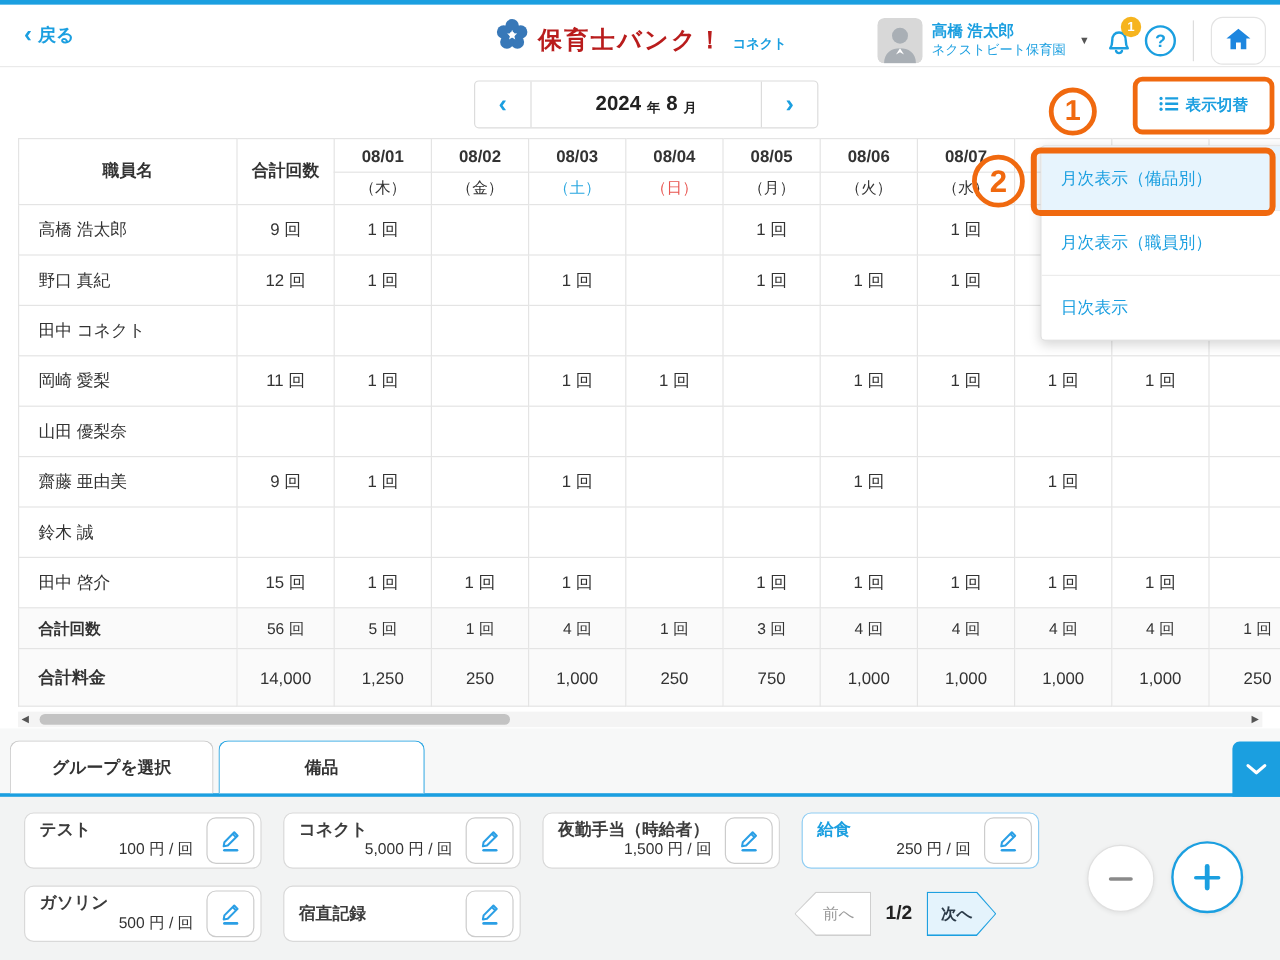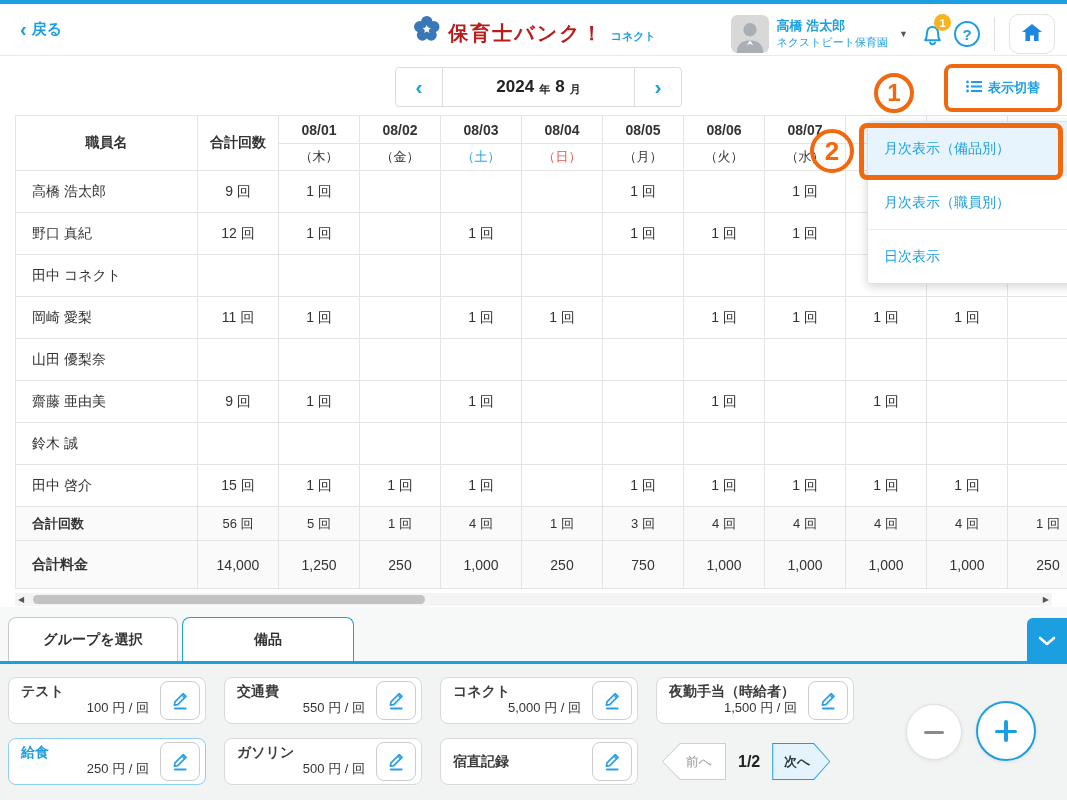--- a/index.html
+++ b/index.html
@@ -81,21 +81,21 @@
   .hs-arrow.right { right:3px; }
   .hs-thumb { position:absolute; left:18px; top:2px; width:392px; height:9px; background:#c3c3c3; border-radius:5px; cursor:pointer; }
   
   .tabstrip { position:absolute; top:607px; left:0; width:1067px; height:57px; background:#f7f8f8; border-bottom:3px solid var(--accent); z-index:10; }
   .tab { position:absolute; bottom:0; height:44px; background:#fff; border-radius:8px 8px 0 0; display:flex; align-items:center; justify-content:center; font-size:14px; font-weight:bold; color:#333; cursor:pointer; }
   .tab-group { left:8px; width:170px; border:1px solid #c9c9c9; border-bottom:none; }
   .tab-items { left:182px; width:172px; border:1px solid var(--accent); border-bottom:none; }
   .collapse-btn { position:absolute; right:0; bottom:-3px; width:40px; height:46px; background:var(--accent); border:none; border-radius:6px 0 0 0; display:flex; align-items:center; justify-content:center; cursor:pointer; }
   
   .bottom { position:absolute; top:664px; left:0; width:1067px; height:136px; background:#f2f3f3; }
-  .cards { position:absolute; left:8px; top:13px; display:grid; grid-template-columns:repeat(4,198px); grid-auto-rows:47px; column-gap:18px; row-gap:14px; }
+  .cards { position:absolute; left:20px; top:13px; display:grid; grid-template-columns:repeat(4,198px); grid-auto-rows:47px; column-gap:18px; row-gap:14px; }
   .card { position:relative; background:#fff; border:1px solid #d9d9d9; border-radius:8px; cursor:pointer; }
   .card.selected { border-color:#8fcdf3; }
   .card-name { position:absolute; left:12px; top:5px; font-size:14px; font-weight:bold; color:#3c3c3c; white-space:nowrap; }
   .card.selected .card-name { color:var(--accent); }
   .card.no-price .card-name { top:50%; transform:translateY(-50%); }
   .card-price { position:absolute; right:56px; bottom:6px; font-size:13px; color:#333; }
   .edit-btn { position:absolute; right:5px; top:3px; width:40px; height:39px; background:#fff; border:1px solid #ccc; border-radius:8px; display:flex; align-items:center; justify-content:center; cursor:pointer; }
   
   .pagination { position:absolute; left:662px; top:79px; display:flex; align-items:center; gap:12px; }
   .pg-prev { position:relative; width:64px; height:37px; clip-path:polygon(28% 0,100% 0,100% 100%,28% 100%,0 50%); background:#cfcfcf; cursor:pointer; }
@@ -403,31 +403,20 @@
         <div class="card-price">100 円 / 回</div>
         <button class="edit-btn">
           <span><svg width="20" height="21" viewBox="0 0 20 21" fill="none" stroke="#2b9fe5" stroke-width="1.7" stroke-linejoin="round">
               <path d="M5 12.8 L13.2 4.6 L16 7.4 L7.8 15.6 L4.4 16.2 Z"></path>
               <path d="M12 6 L14.6 8.6"></path>
               <path d="M5 19.5 L15.5 19.5" stroke-width="2.2" stroke-linecap="round"></path>
             </svg></span>
         </button>
       </div>
       <div class="card">
-        <div class="card-name">交通費</div>
-        <div class="card-price">550 円 / 回</div>
-        <button class="edit-btn">
-          <span><svg width="20" height="21" viewBox="0 0 20 21" fill="none" stroke="#2b9fe5" stroke-width="1.7" stroke-linejoin="round">
-              <path d="M5 12.8 L13.2 4.6 L16 7.4 L7.8 15.6 L4.4 16.2 Z"></path>
-              <path d="M12 6 L14.6 8.6"></path>
-              <path d="M5 19.5 L15.5 19.5" stroke-width="2.2" stroke-linecap="round"></path>
-            </svg></span>
-        </button>
-      </div>
-      <div class="card">
         <div class="card-name">コネクト</div>
         <div class="card-price">5,000 円 / 回</div>
         <button class="edit-btn">
           <span><svg width="20" height="21" viewBox="0 0 20 21" fill="none" stroke="#2b9fe5" stroke-width="1.7" stroke-linejoin="round">
               <path d="M5 12.8 L13.2 4.6 L16 7.4 L7.8 15.6 L4.4 16.2 Z"></path>
               <path d="M12 6 L14.6 8.6"></path>
               <path d="M5 19.5 L15.5 19.5" stroke-width="2.2" stroke-linecap="round"></path>
             </svg></span>
         </button>
       </div>

